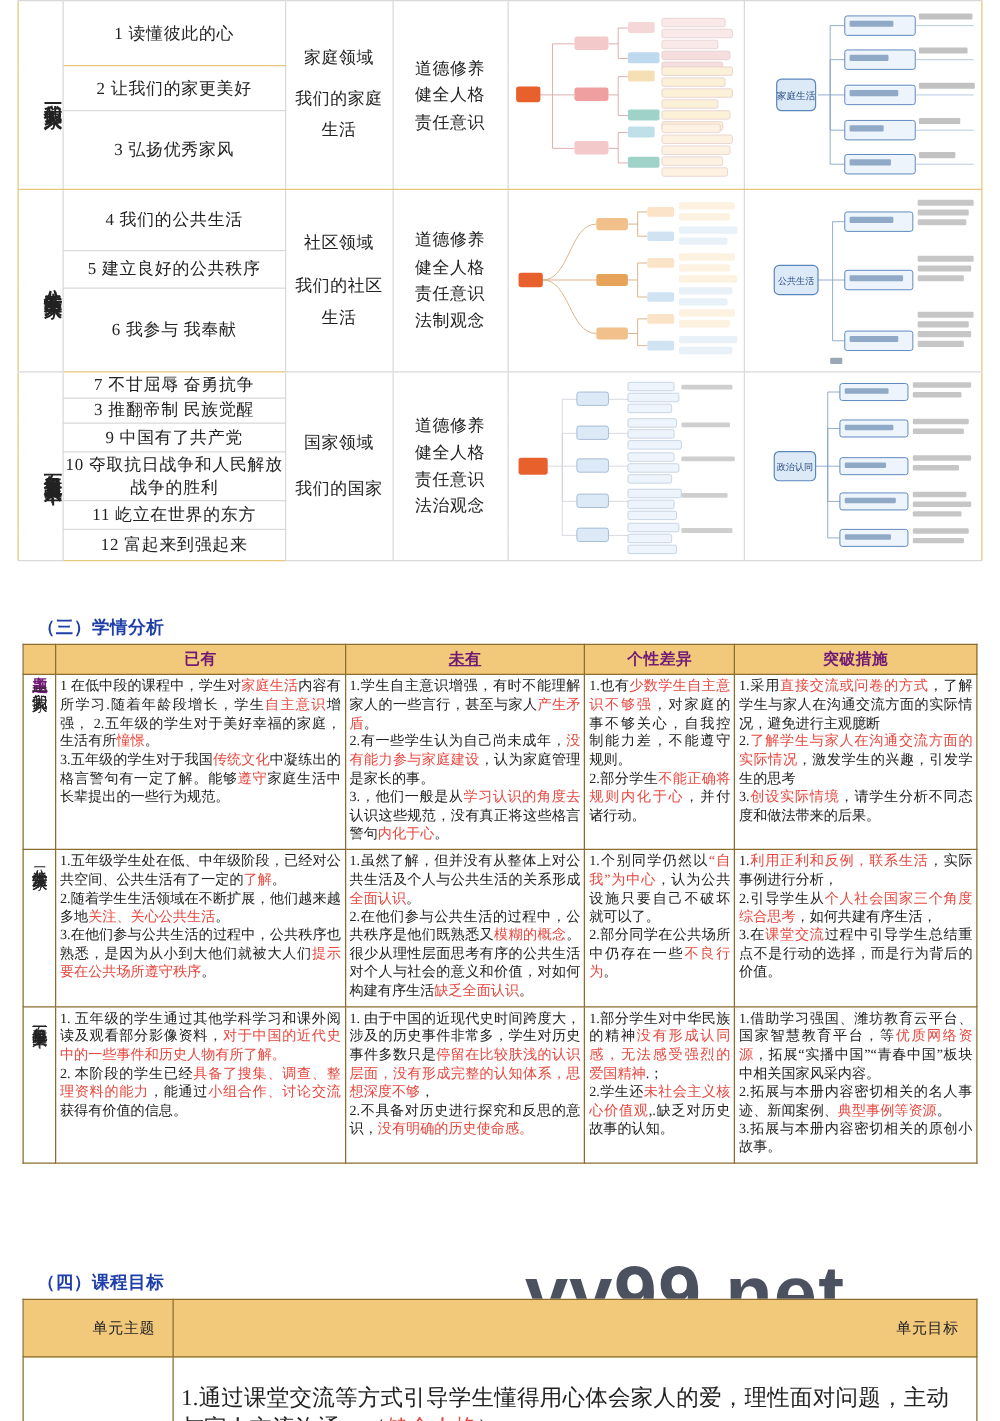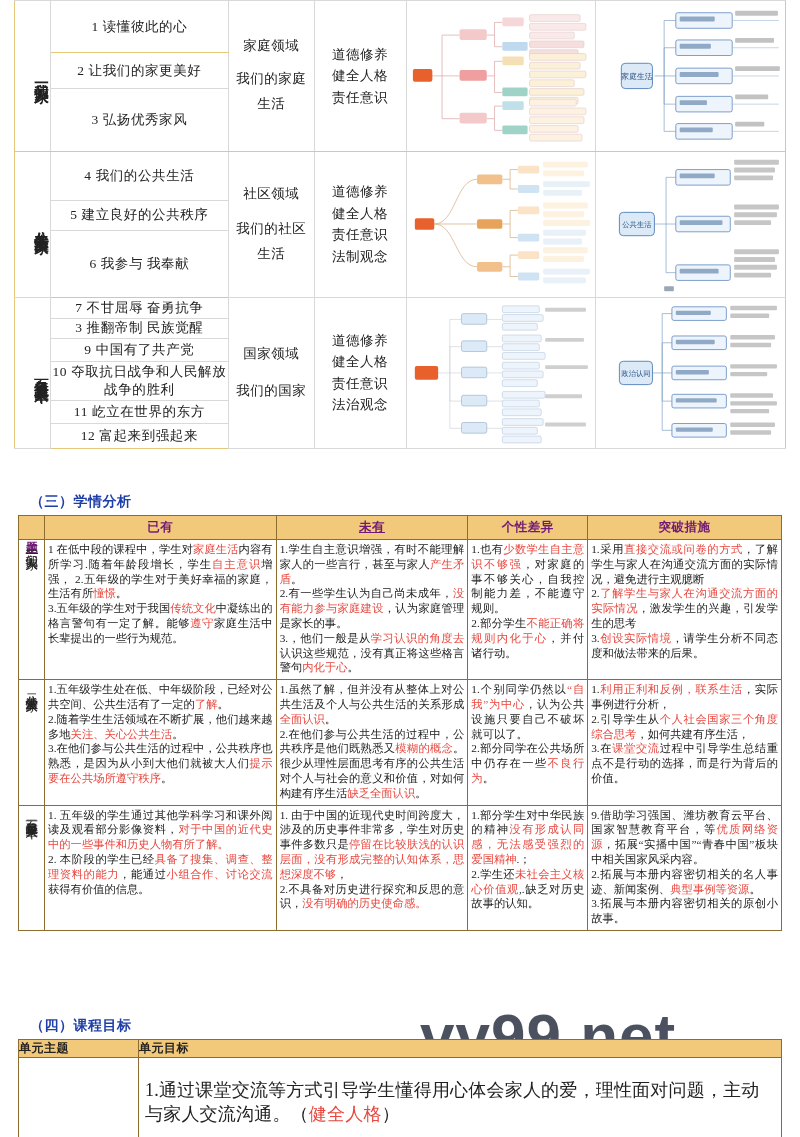--- a/index.html
+++ b/index.html
@@ -153,24 +153,24 @@
     width: 100%;
     border-collapse: collapse;
     background: #fff;
   }
   table.goal th, table.goal td {
     border: 1px solid #8a6d2f;
   }
   table.goal thead th {
     background: #f2c97b;
     font-family: "Liberation Sans", sans-serif;
-    font-weight: bold;
+    font-weight: normal;
     font-size: 12px;
-    text-align: left;
-    padding: 0;
+    text-align: right;
+    padding: 14px;
     letter-spacing: .5px;
   }
   th.g-theme { width: 120px; }
   td.g-blank { height: 26px; }
   td.g-body {
     font-size: 18px;
     padding: 20px 6px;
     letter-spacing: .2px;
   }
 </style>
@@ -591,21 +591,21 @@
           </td>
           <td class="body-cell">
             <p><span>1.  由于中国的近现代史时间跨度大，涉及的历史事件非常多，学生对历史事件多数只是</span><span class="rd">停留在比较肤浅的认识层面，没有形成完整的认知体系，思想深度不够</span><span>，</span></p>
             <p><span>2.不具备对历史进行探究和反思的意识，</span><span class="rd">没有明确的历史使命感。</span></p>
           </td>
           <td class="body-cell">
             <p><span>1.部分学生对中华民族的精神</span><span class="rd">没有形成认同感，无法感受强烈的爱国精神</span><span>.；</span></p>
             <p><span>2.学生还</span><span class="rd">未社会主义核心价值观</span><span>,.缺乏对历史故事的认知。</span></p>
           </td>
           <td class="body-cell">
-            <p><span>9.借助学习强国、潍坊教育云平台、国家智慧教育平台，等</span><span class="rd">优质网络资源</span><span>，拓展“实播中国”“青春中国”板块中相关国家风采内容。</span></p>
+            <p><span>1.借助学习强国、潍坊教育云平台、国家智慧教育平台，等</span><span class="rd">优质网络资源</span><span>，拓展“实播中国”“青春中国”板块中相关国家风采内容。</span></p>
             <p><span>2.拓展与本册内容密切相关的名人事迹、新闻案例、</span><span class="rd">典型事例等资源</span><span>。</span></p>
             <p><span>3.拓展与本册内容密切相关的原创小故事。</span></p>
           </td>
         </tr>
       </tbody>
   </table>
 </div>
 
 <div class="sec-head" style="left:30px; top:1017px;">
   <span class="bk">（四）</span><span class="bk">课程目标</span>

